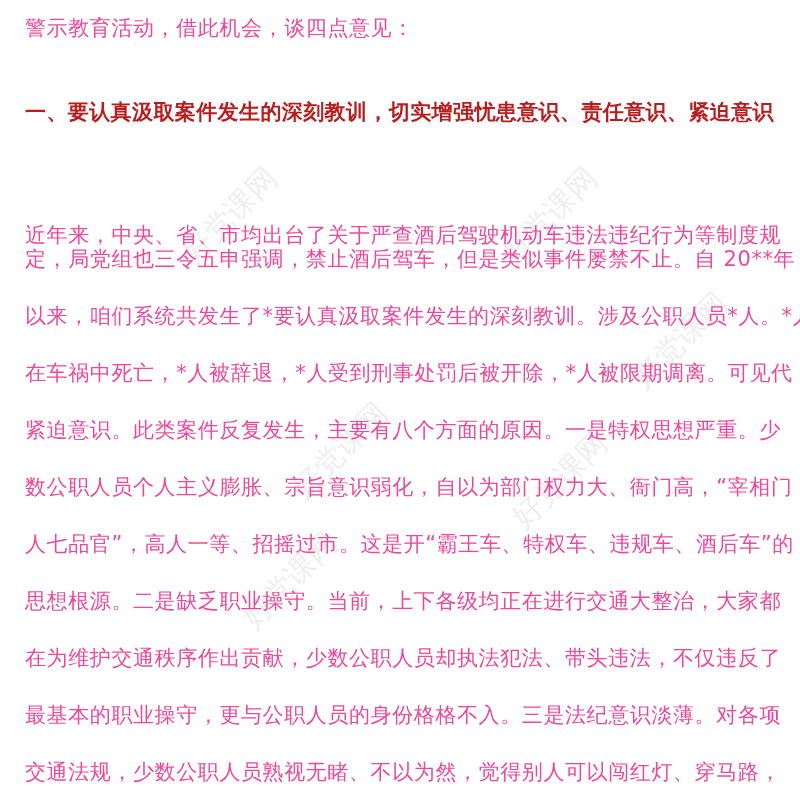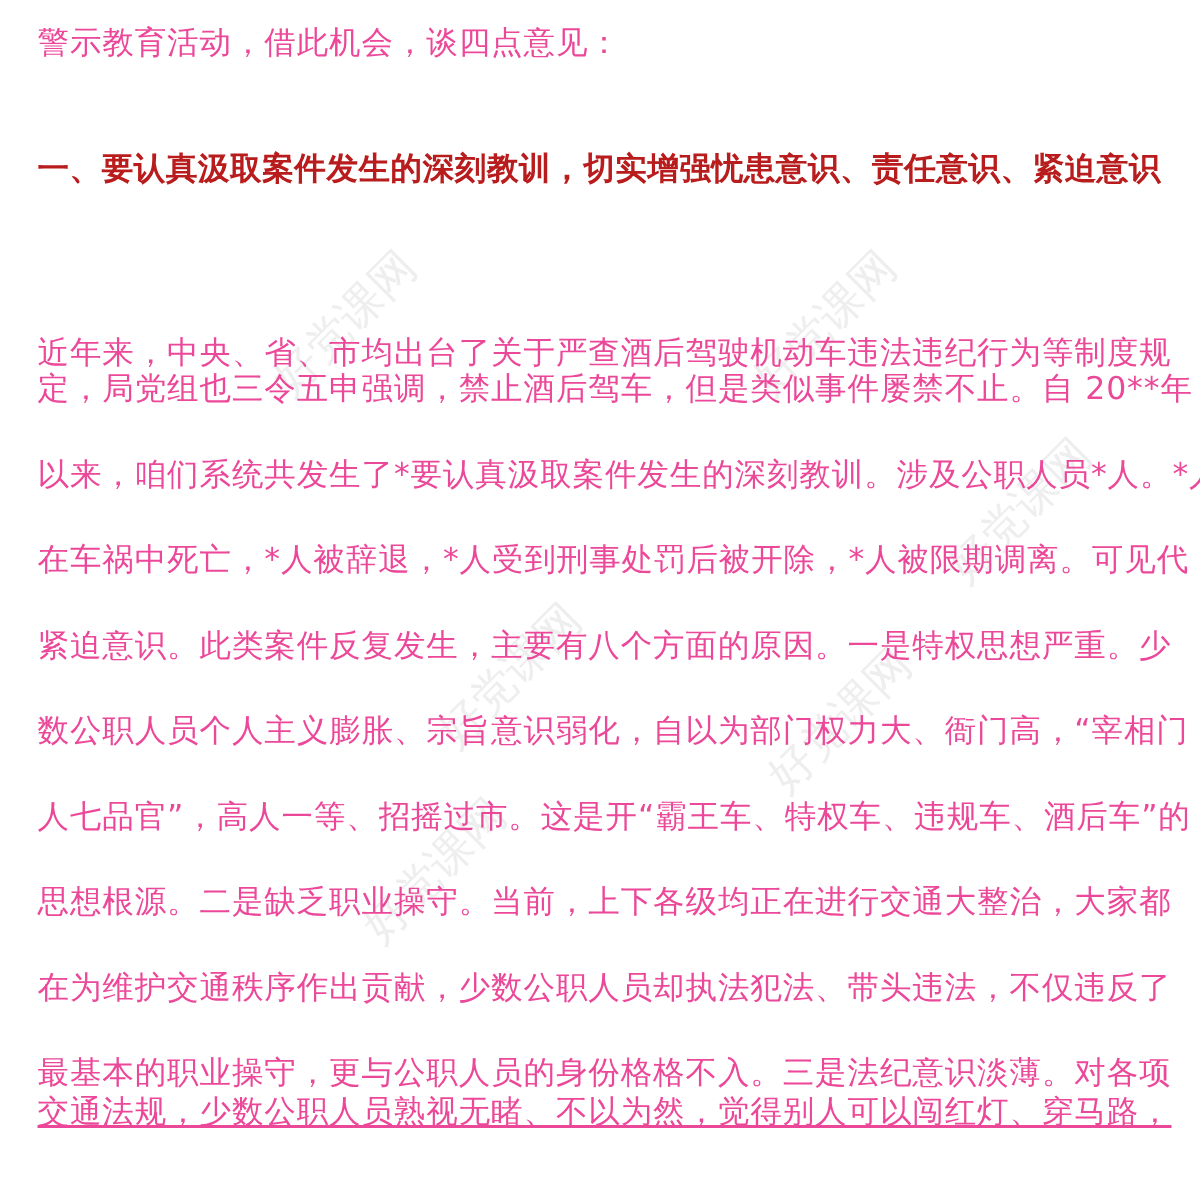--- a/index.html
+++ b/index.html
@@ -64,15 +64,15 @@
   <div class="line" style="top:188px;margin-top:33px;">近年来，中央、省、市均出台了关于严查酒后驾驶机动车违法违纪行为等制度规</div>
   <div class="line" style="top:245px;">定，局党组也三令五申强调，禁止酒后驾车，但是类似事件屡禁不止。自 20**年</div>
   <div class="line" style="top:302px;">以来，咱们系统共发生了*要认真汲取案件发生的深刻教训。涉及公职人员*人。*人</div>
   <div class="line" style="top:359px;">在车祸中死亡，*人被辞退，*人受到刑事处罚后被开除，*人被限期调离。可见代</div>
   <div class="line" style="top:416px;">紧迫意识。此类案件反复发生，主要有八个方面的原因。一是特权思想严重。少</div>
   <div class="line" style="top:473px;">数公职人员个人主义膨胀、宗旨意识弱化，自以为部门权力大、衙门高，“宰相门</div>
   <div class="line" style="top:530px;">人七品官”，高人一等、招摇过市。这是开“霸王车、特权车、违规车、酒后车”的</div>
   <div class="line" style="top:587px;">思想根源。二是缺乏职业操守。当前，上下各级均正在进行交通大整治，大家都</div>
   <div class="line" style="top:644px;">在为维护交通秩序作出贡献，少数公职人员却执法犯法、带头违法，不仅违反了</div>
   <div class="line" style="top:701px;">最基本的职业操守，更与公职人员的身份格格不入。三是法纪意识淡薄。对各项</div>
-  <div class="line" style="top:727px;text-decoration:underline;">交通法规，少数公职人员熟视无睹、不以为然，觉得别人可以闯红灯、穿马路，</div>
+  <div class="line" style="top:758px;">交通法规，少数公职人员熟视无睹、不以为然，觉得别人可以闯红灯、穿马路，</div>
 
 </div>
 
 </body></html>

